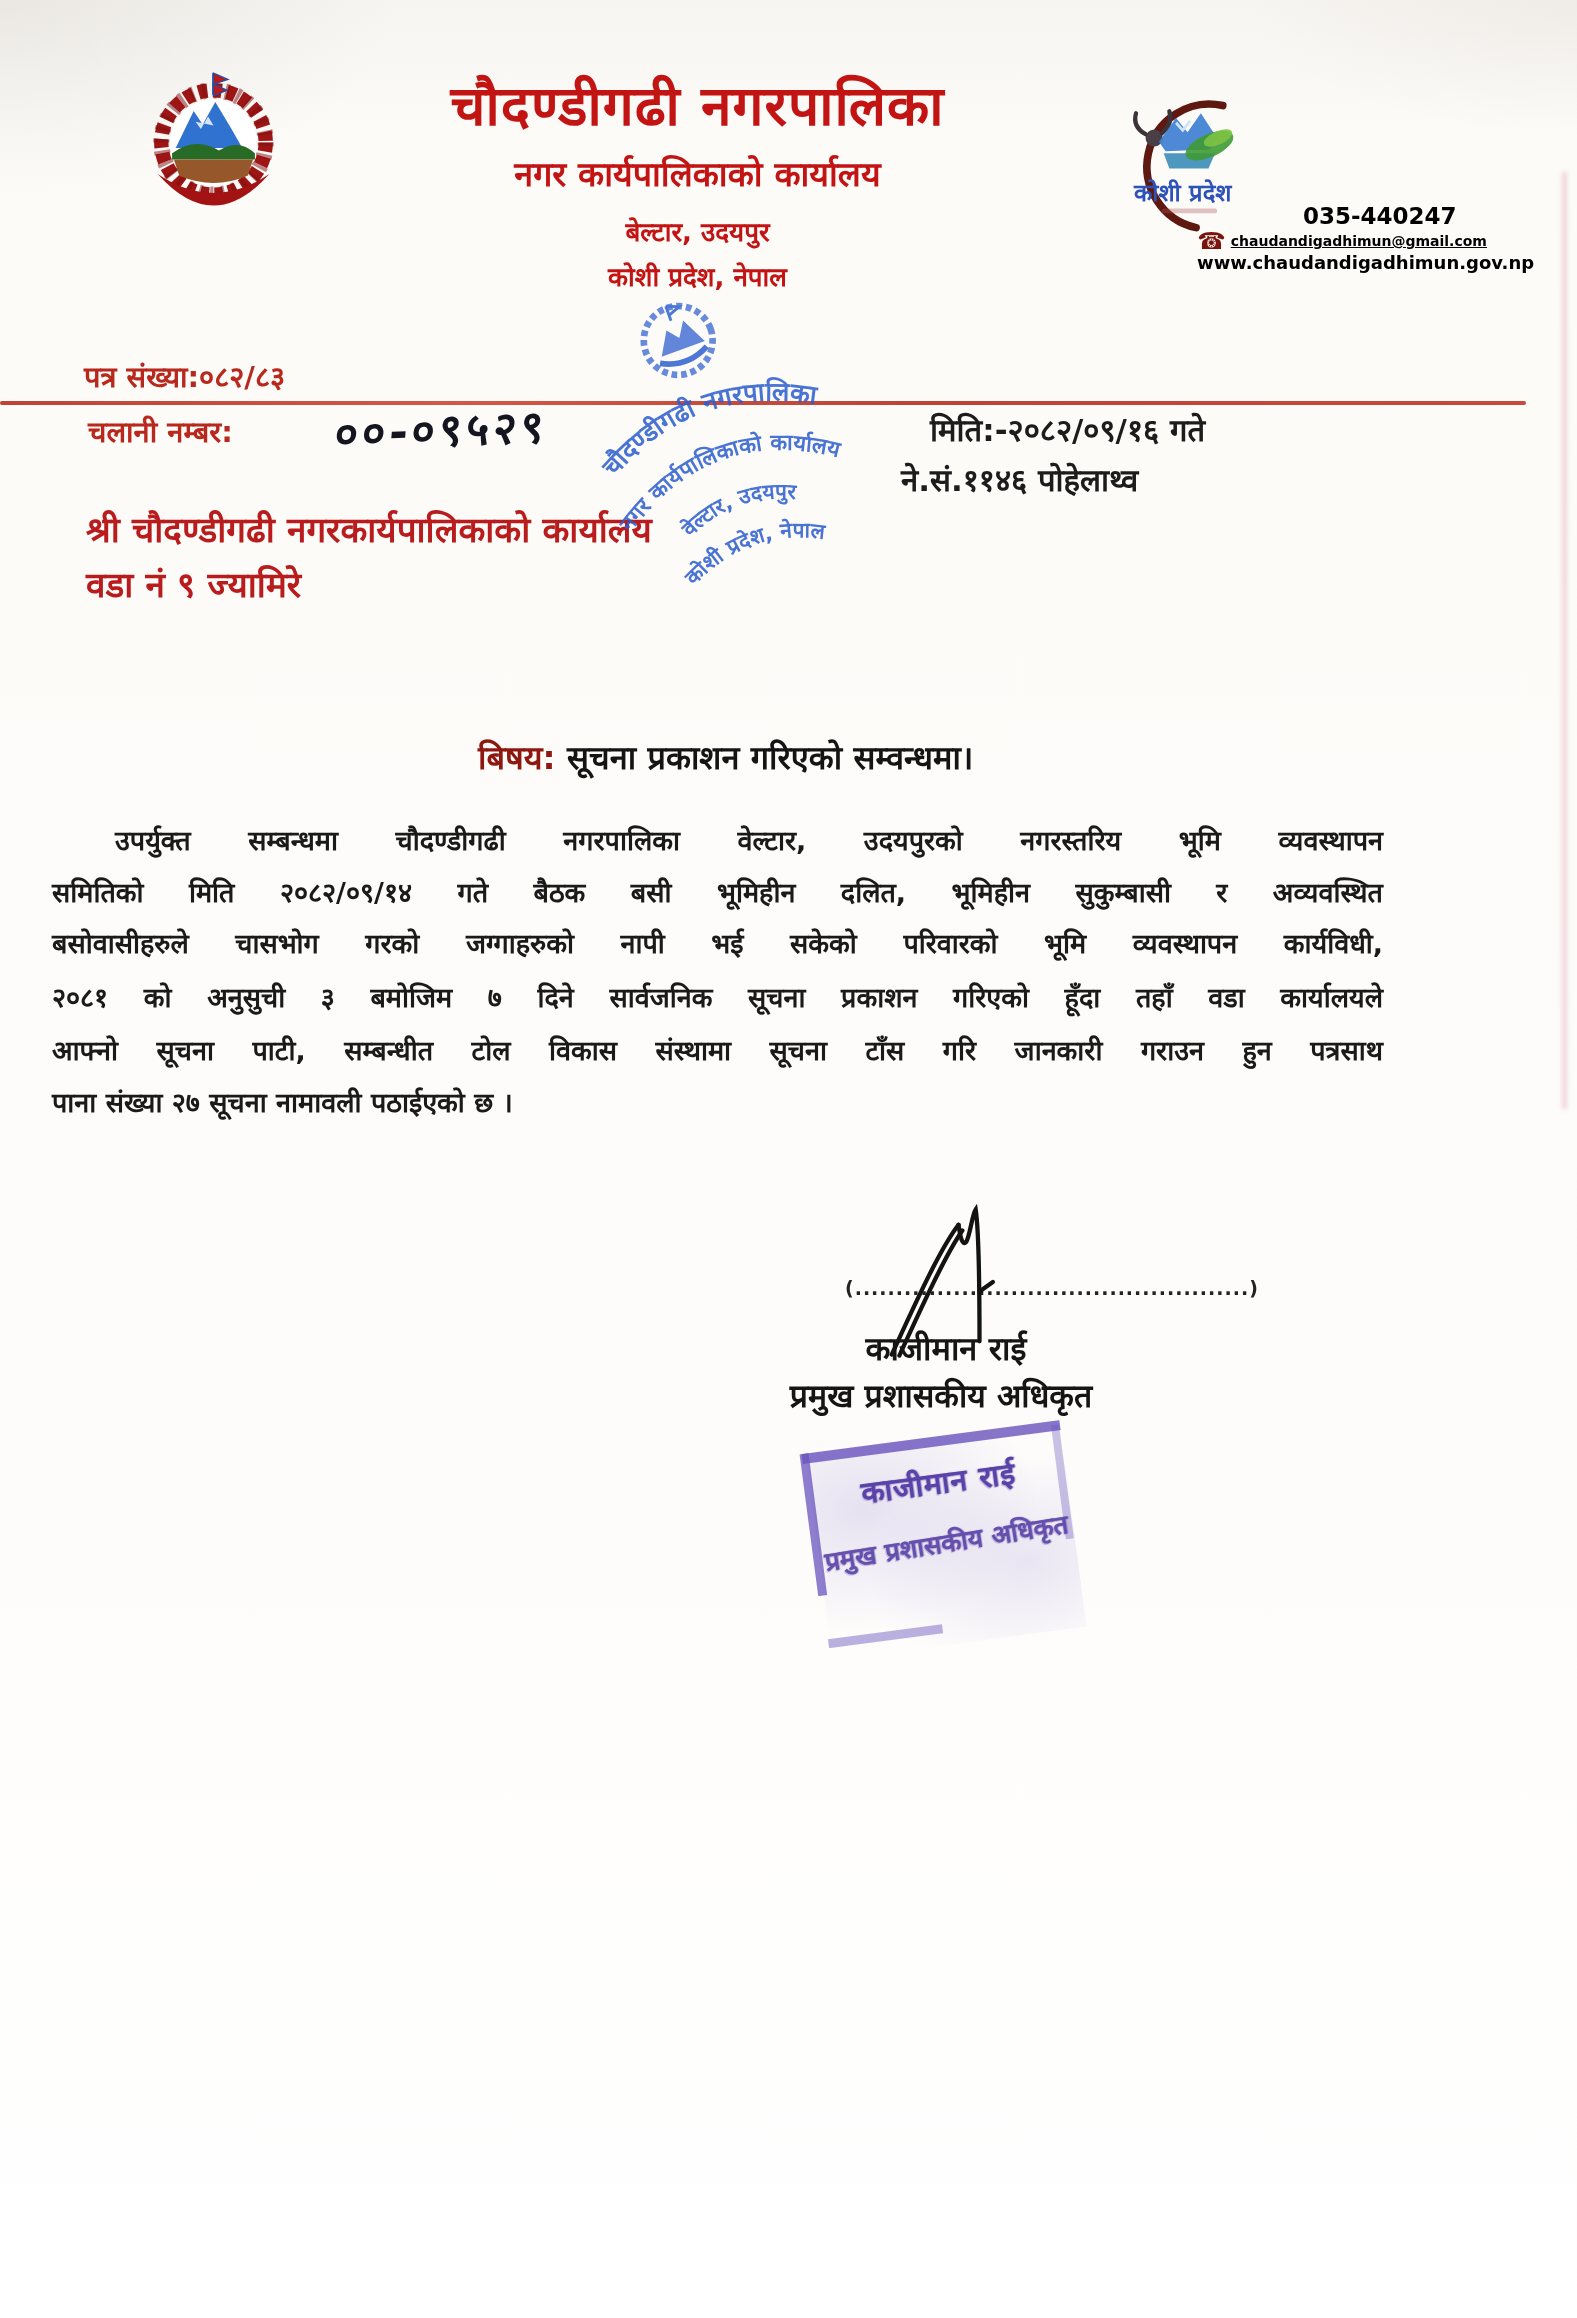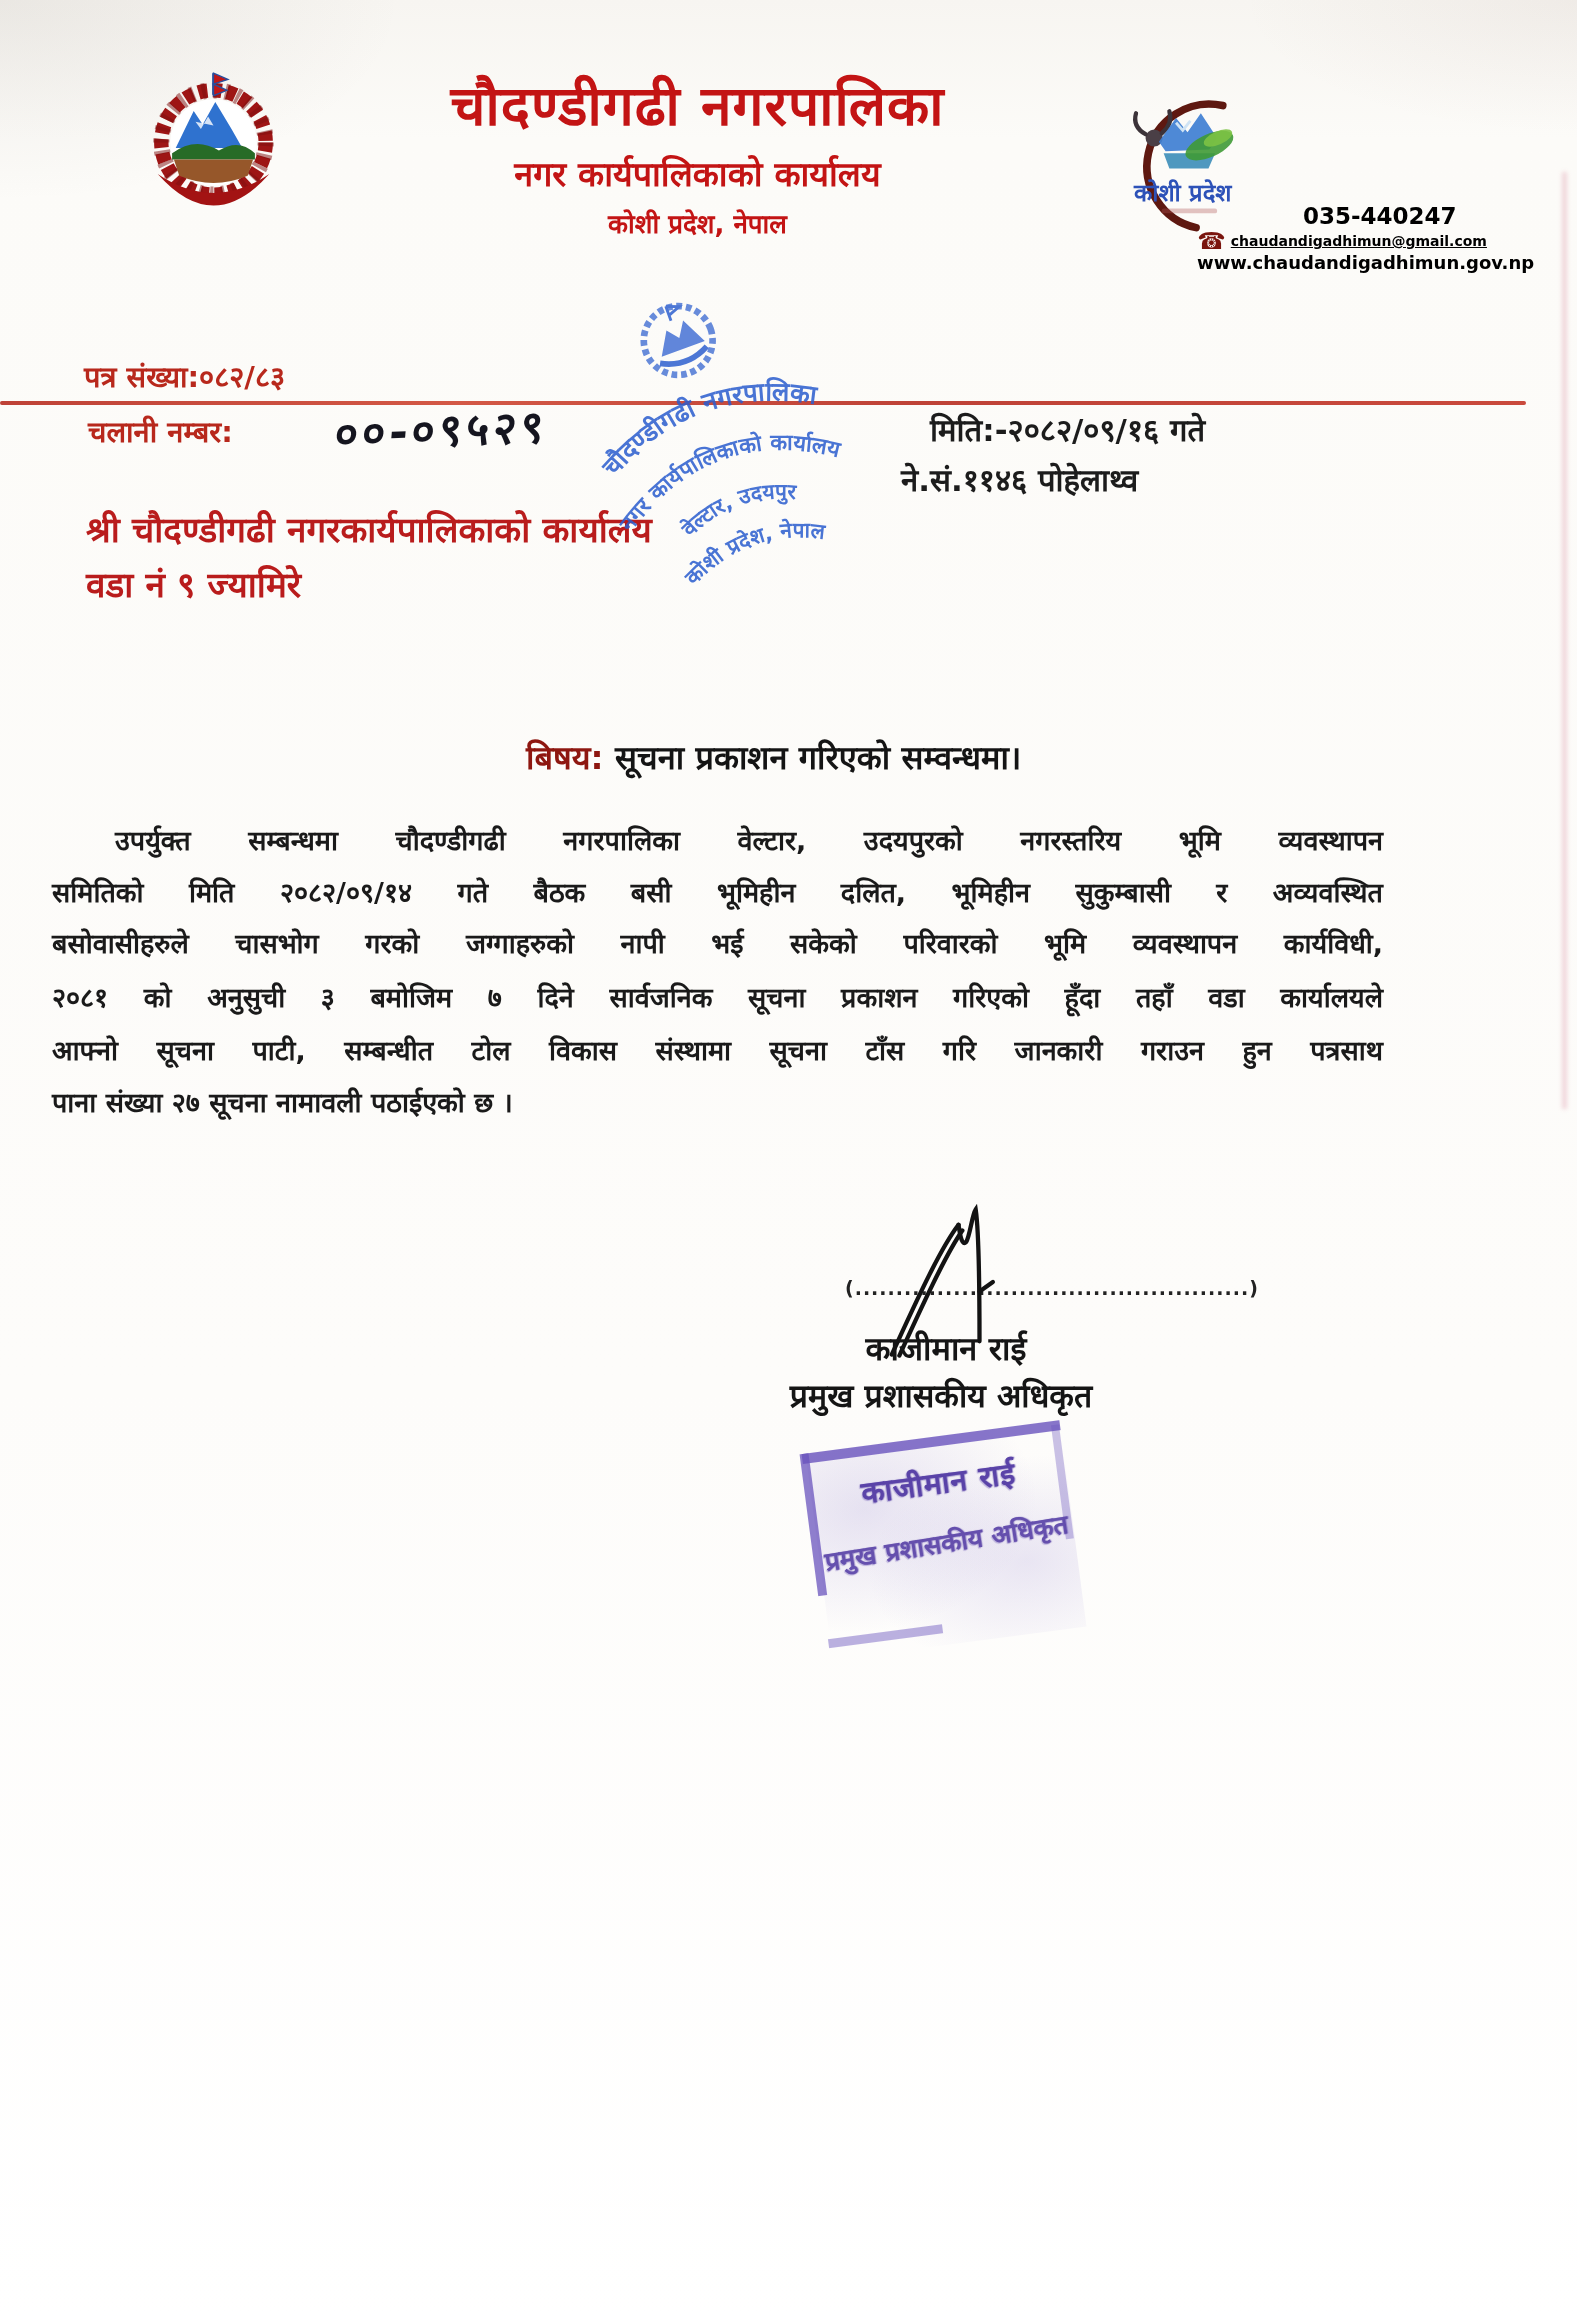--- a/index.html
+++ b/index.html
@@ -19,21 +19,21 @@
   .hdr-sub{font-size:34px;margin-top:13.4px;}
   .hdr-s3{font-size:26px;margin-top:17px;}
   .hdr-s4{font-size:26px;margin-top:9.6px;}
   .contact{color:#000000;font-weight:bold;}
   .refline{font-size:29px;color:#b8281c;font-weight:bold;}
   .rule{height:3.8px;background:linear-gradient(90deg,#b93226,#d04a36 30%,#b93226 60%,#c53a2c);border-radius:1.9px;opacity:.92;}
   .handw{font-size:45px;font-weight:bold;color:#15151f;transform:rotate(-2deg) skewX(-7deg);letter-spacing:3.8px;}
   .dateline{font-size:31px;font-weight:bold;color:#1c1c1c;}
   .addr{font-size:35px;font-weight:bold;color:#b91c1c;}
   .subj{font-size:32.5px;font-weight:bold;}
-  .subj .lbl{color:#8e1710;margin-right:11.5px;margin-left:48px;}
+  .subj .lbl{color:#8e1710;margin-right:11.5px;}
   .subj .txt{color:#141414;}
   .bodyline{left:52px;width:1331px;font-size:27px;font-weight:bold;color:#1a1a1a;line-height:42px;text-align:justify;text-align-last:justify;}
   .bodyline.first{padding-left:63px;width:1268px;}
   .bodyline.last{text-align:center;text-align-last:left;}
   .dotted{font-size:19px;font-weight:bold;color:#222;letter-spacing:1px;}
   .signame{font-size:32.5px;font-weight:bold;color:#151515;text-align:center;width:382px;}
   .sigrole{font-size:32px;font-weight:bold;color:#151515;text-align:center;width:382px;}
   .bluestamp{transform:rotate(-20deg);opacity:.93;}
   .purplestamp{
     width:256px;height:208px;transform:rotate(-7.5deg);
@@ -60,20 +60,21 @@
   <path d="M 34,107 Q 60,88 86,104 Q 108,90 126,107 L 126,114 L 34,114 Z" fill="#276b27"></path>
   <path d="M 36,114 L 124,114 L 118,132 Q 80,148 42,132 Z" fill="#96572a"></path>
   <path d="M 18,130 Q 80,172 142,130 Q 80,200 18,130 Z" fill="#a31313"></path>
   <line x1="80" y1="18" x2="80" y2="42" stroke="#274e9e" stroke-width="3"></line>
   <path d="M 80,18 L 96,25 L 80,30 L 95,37 L 80,43 Z" fill="#c01616" stroke="#274e9e" stroke-width="1.5"></path>
 </svg>
 
 <div class="abs ctr" style="left:315px;top:76px;width:765px;">
   <div class="hdr-title red b">चौदण्डीगढी नगरपालिका</div>
   <div class="hdr-sub red b">नगर कार्यपालिकाको कार्यालय</div>
+  <div class="hdr-s3 red b">बेल्टार, उदयपुर</div>
   <div class="hdr-s4 red b">कोशी प्रदेश, नेपाल</div>
 </div>
 
 <svg class="abs" style="left:1116px;top:88px;" width="143" height="182" viewBox="0 0 150 190">
   <path d="M 112,18 A 60 60 0 1 0 84,146" fill="none" stroke="#5e1810" stroke-width="8" stroke-linecap="round"></path>
   <circle cx="40" cy="52" r="9" fill="#4a3f46"></circle>
   <path d="M 31,48 Q 17,40 21,26" stroke="#3c3339" stroke-width="4.5" fill="none" stroke-linecap="round"></path>
   <path d="M 48,47 Q 60,37 56,24" stroke="#3c3339" stroke-width="4.5" fill="none" stroke-linecap="round"></path>
   <path d="M 45,56 L 63,31 L 75,46 L 89,26 L 106,52 L 98,64 L 52,66 Z" fill="#3f7fd2" opacity=".92"></path>
   <path d="M 63,36 L 70,44 L 78,34" stroke="#cfe3f4" stroke-width="3" fill="none"></path>

